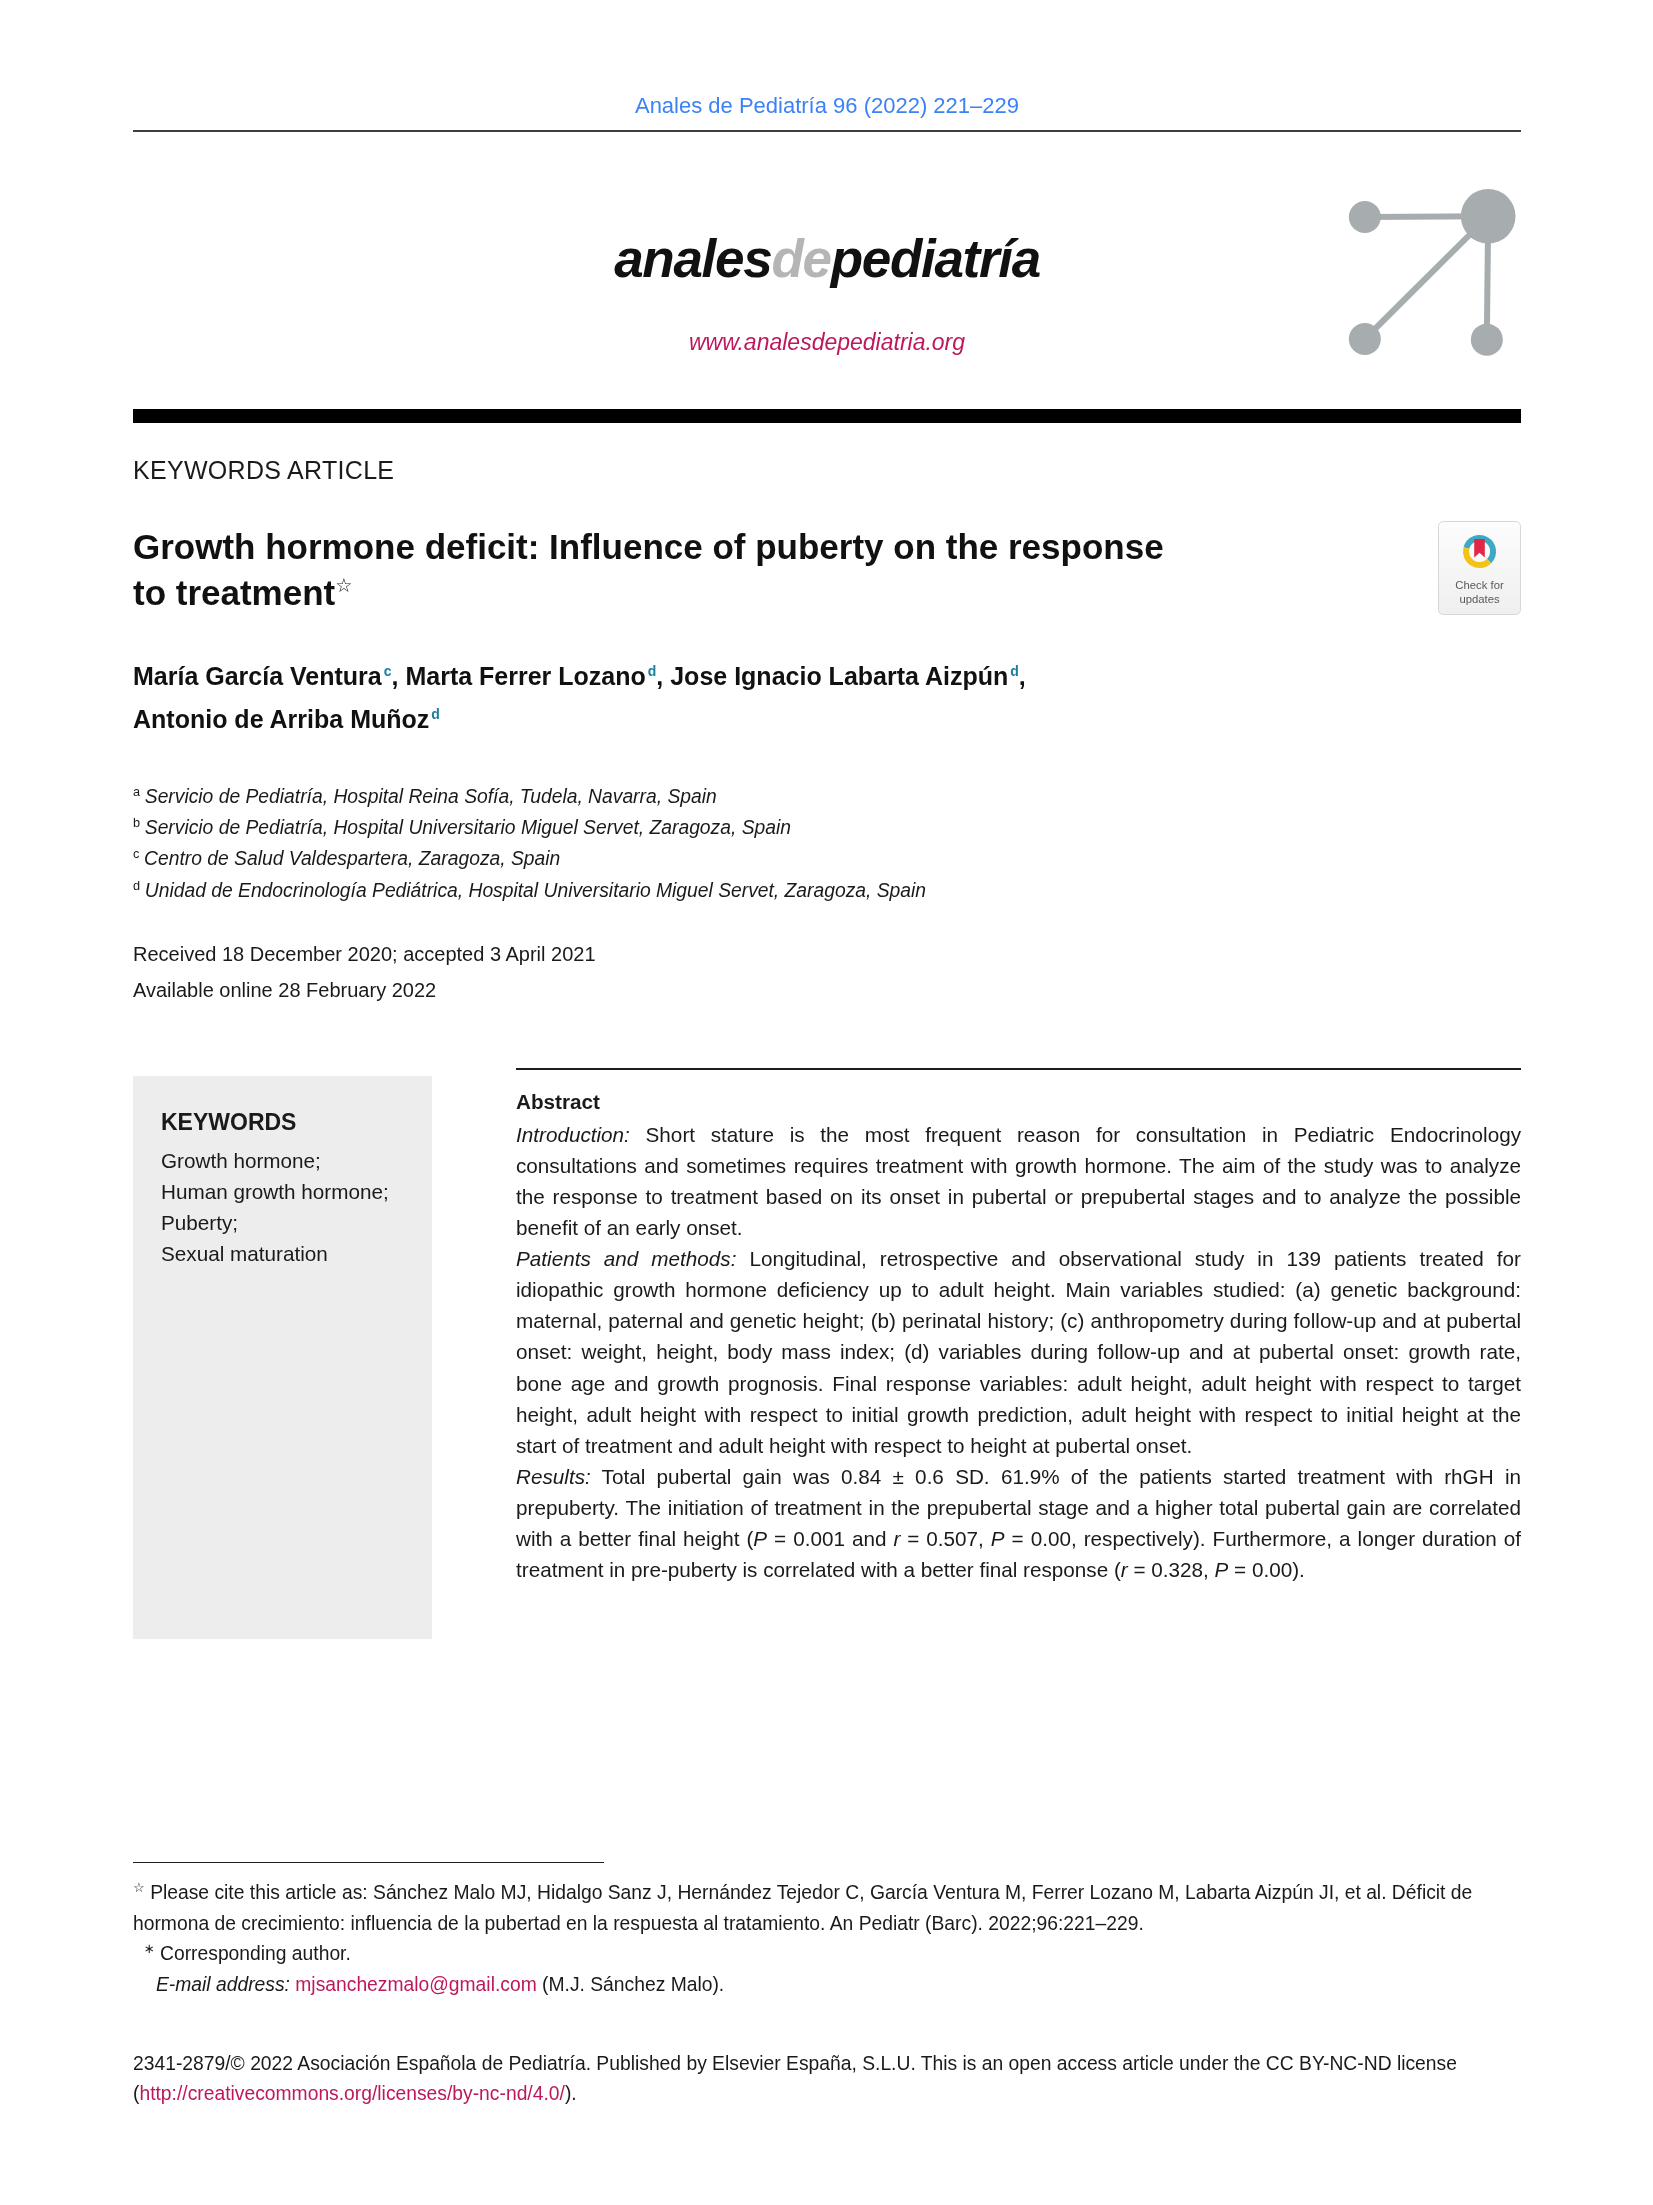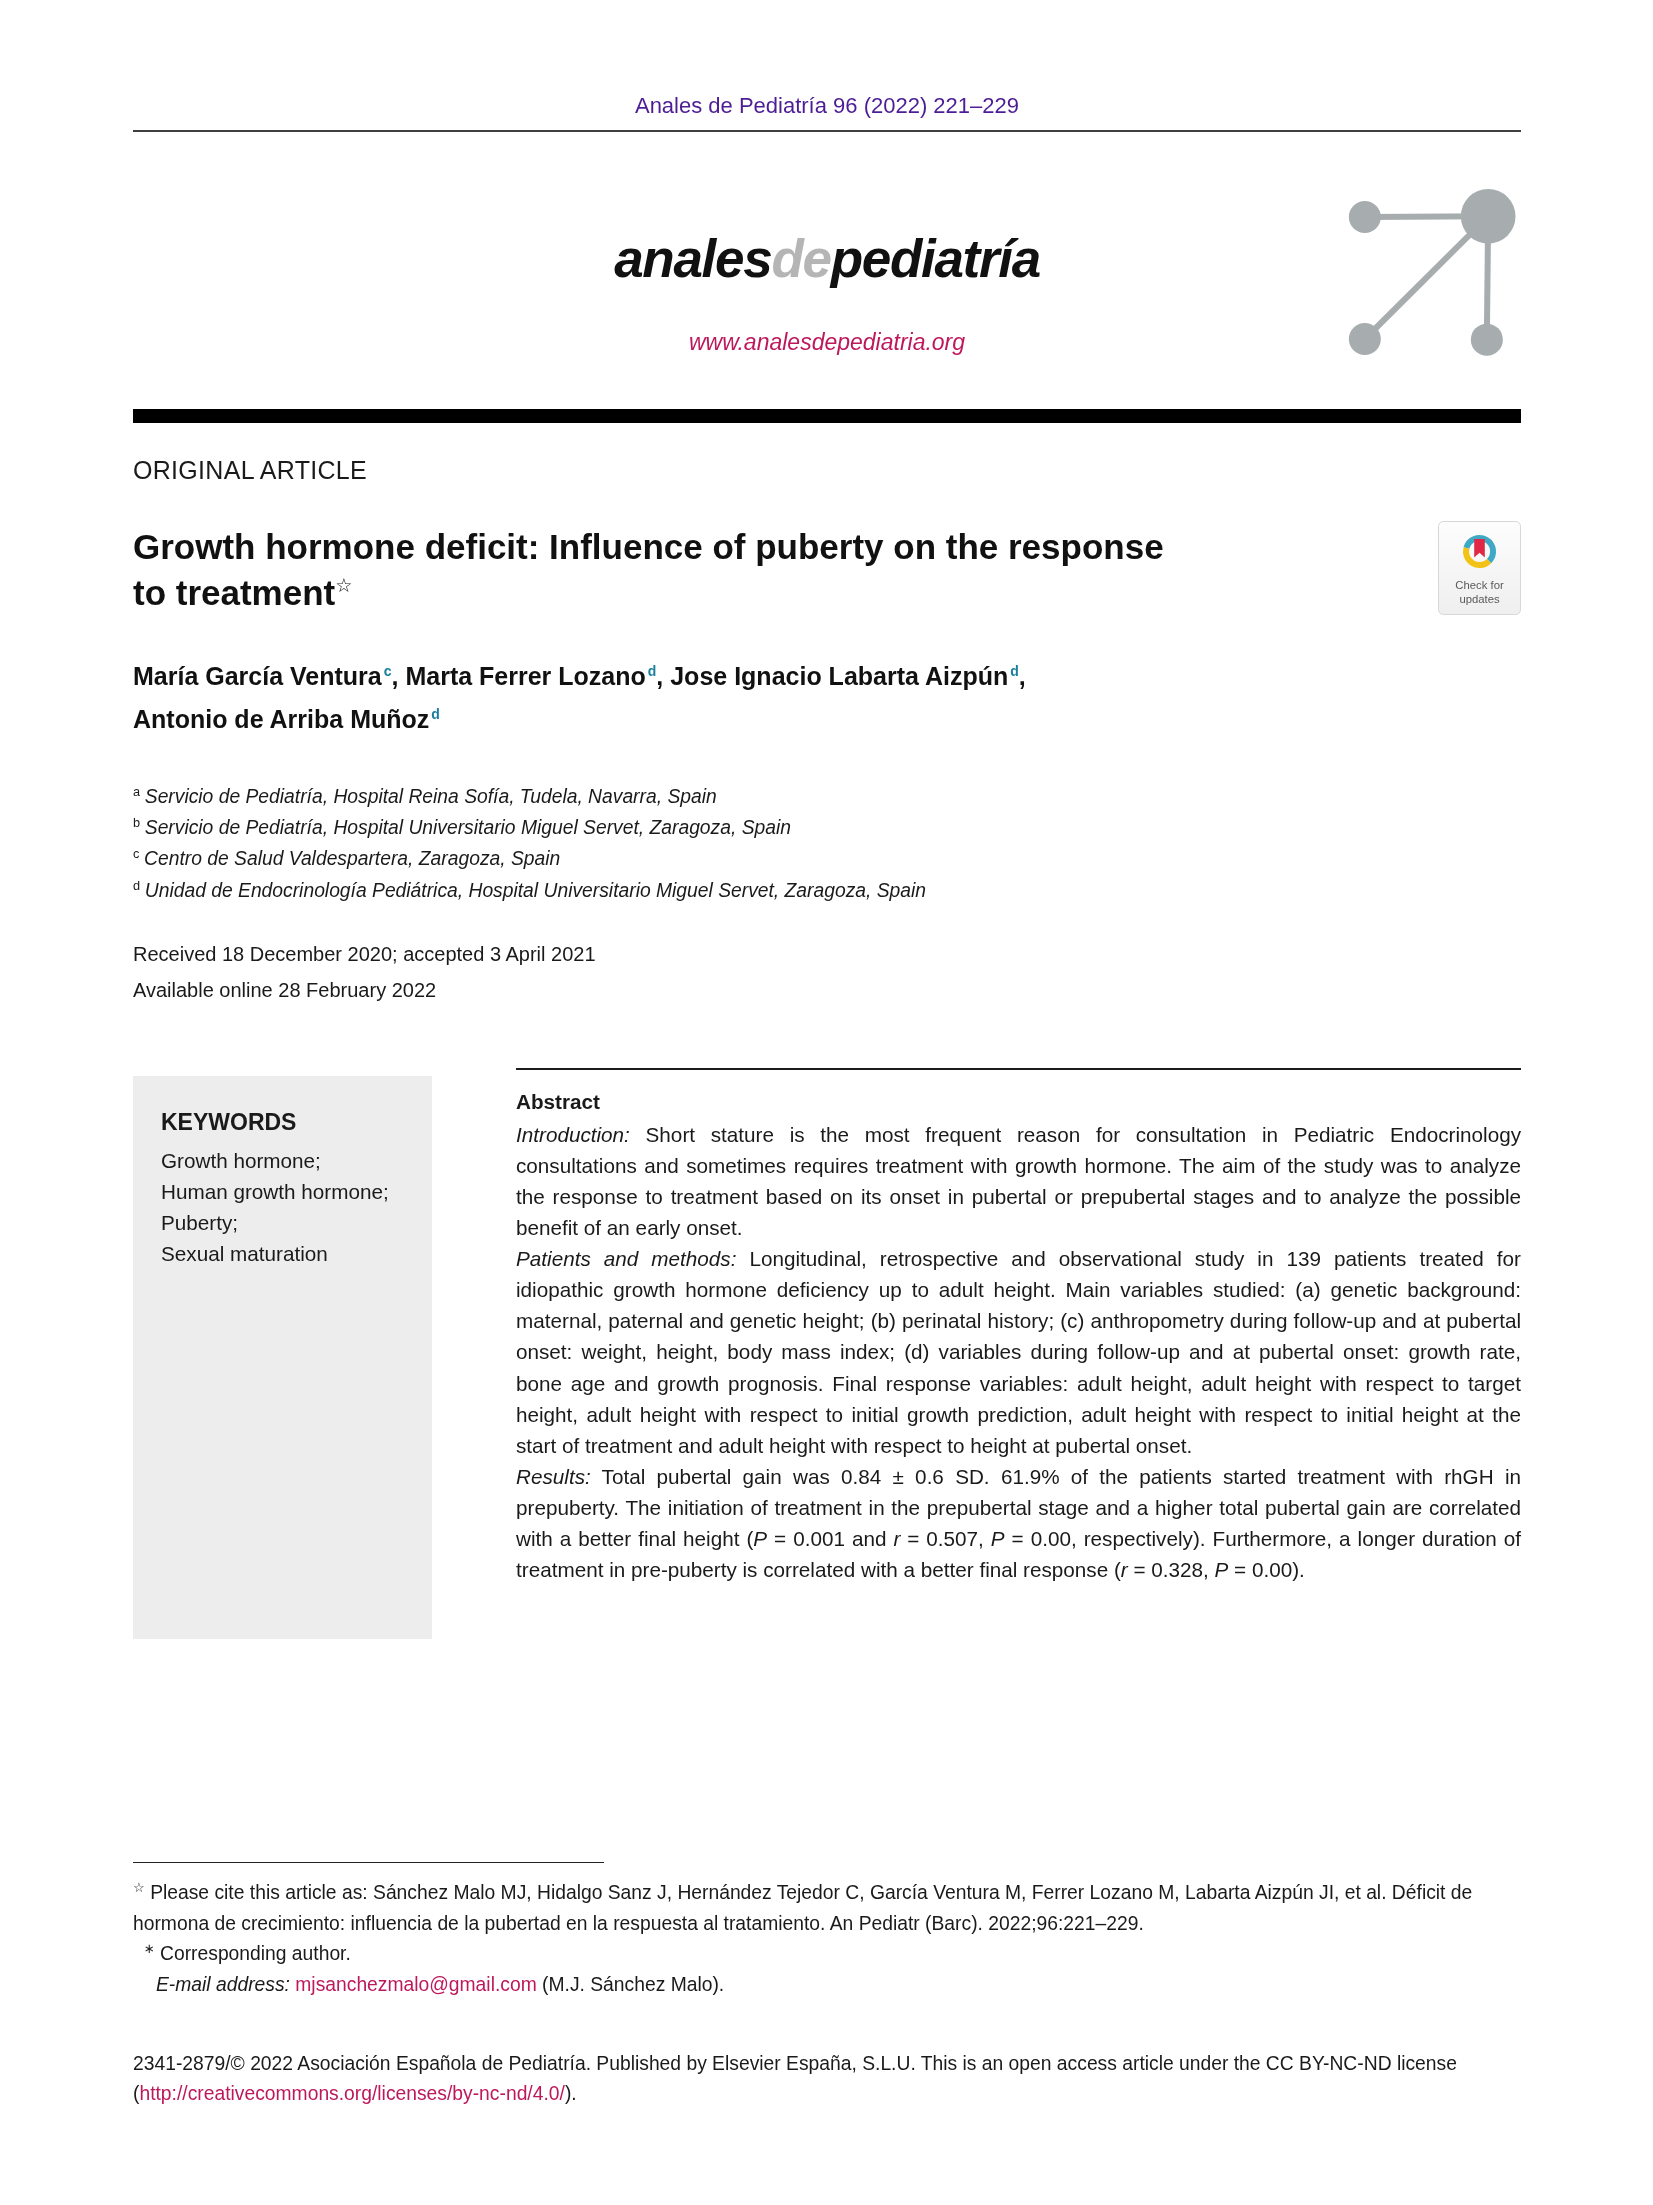--- a/index.html
+++ b/index.html
@@ -4,21 +4,21 @@
 <style>
   html,body { margin:0; padding:0; background:#888; }
   .page {
     position:relative; width:1654px; height:2205px; background:#ffffff;
     font-family:"Liberation Sans","DejaVu Sans",sans-serif; color:#1a1a1a;
     margin:0 auto; overflow:hidden;
   }
   .content { padding:0 133px; }
 
   
-  .journal-ref { padding-top:93px; text-align:center; font-size:22px; color:#4c1d95; }
+  .journal-ref { padding-top:93px; text-align:center; font-size:22px; color:#3b82f6; }
   .top-rule { margin-top:10.7px; border-top:2px solid #3f3f3f; }
 
   
   .masthead { text-align:center; margin-top:97px;font-style:italic; }
   .logo-text { font-size:53px; font-weight:700; letter-spacing:-1.3px; line-height:1.15; color:#111; }
   .logo-de { color:#b5b5b5; }
   .website { margin-top:39px; font-size:23px; color:#1b7f9e; line-height:1.2; display:inline-block; }
   .network-logo { position:absolute; left:1340px; top:185px; }
 
   .black-bar { margin-top:53px; height:13.3px; background:#000; }
@@ -95,21 +95,21 @@
     <div class="journal-ref">Anales de Pediatría 96 (2022) 221–229</div>
     <div class="top-rule"></div>
 
     <div class="masthead">
       <div class="logo-text"><span>anales</span><span class="logo-de">de</span><span>pediatría</span></div>
       <div><span class="website teal-link">www.analesdepediatria.org</span></div>
     </div>
 
     <div class="black-bar"></div>
 
-    <div class="section-label">ORIGINAL ARTICLE</div>
+    <div class="section-label">KEYWORDS ARTICLE</div>
 
     <div class="title-row">
       <h1 class="article-title"><span>Growth hormone deficit: Influence of puberty on the response to treatment</span><sup class="title-marker">☆</sup></h1>
       <div class="crossmark-badge">
         <svg width="41" height="41" viewBox="0 0 62 54">
           <path d="M 11.2 21.7 A 20.5 20.5 0 1 1 45.5 41.5" stroke="#3fa8c5" stroke-width="9" fill="none"></path>
           <path d="M 45.5 41.5 A 20.5 20.5 0 0 1 11.2 21.7" stroke="#f2c216" stroke-width="9" fill="none"></path>
           <polygon points="23,8 39,8 39,36 31,29 23,36" fill="#e02846"></polygon>
         </svg>
         <div class="crossmark-text">

